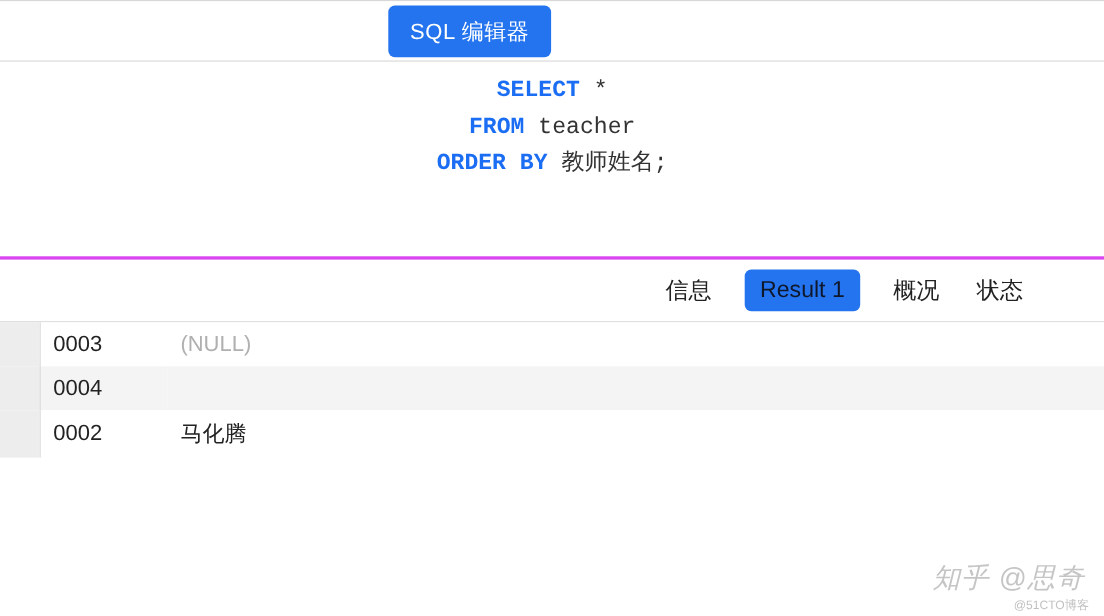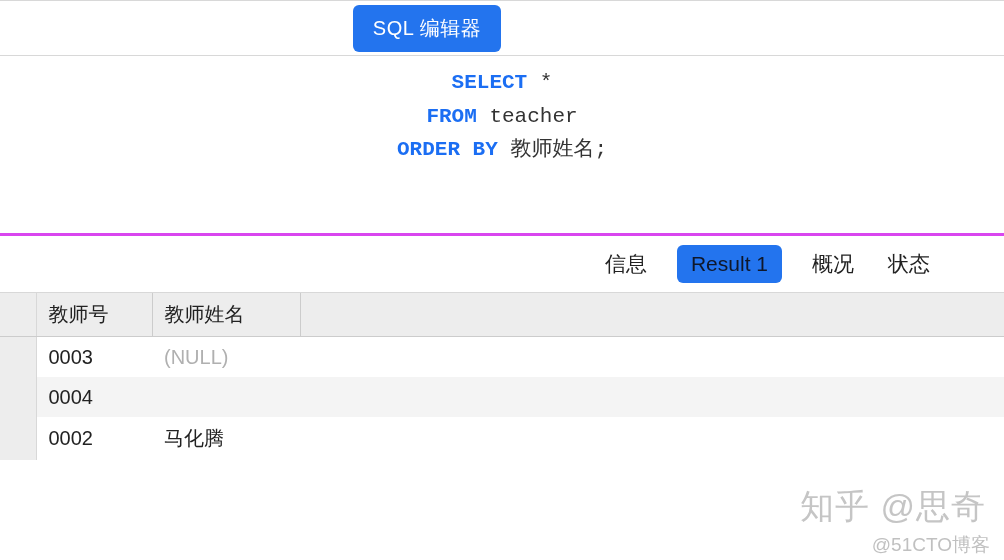--- a/index.html
+++ b/index.html
@@ -122,34 +122,35 @@
       background: #fff;
     }
     .data-row .col-gutter {
       background: #ededed;
     }
     .null-val {
       color: #b0b0b0;
     }
     .watermark-zhihu {
       position: absolute;
-      bottom: 30px;
+      bottom: 18px;
       right: 18px;
       color: rgba(140,140,140,0.5);
-      font-size: 34px;
+      font-size: 25px;
       font-weight: 400;
+      font-style: italic;
       letter-spacing: 1px;
       pointer-events: none;
     }
     .watermark-cto {
       position: absolute;
       bottom: 2px;
       right: 14px;
       color: rgba(150,150,150,0.6);
-      font-size: 19px;
+      font-size: 11px;
       pointer-events: none;
     }
   </style>
 </head>
 <body>
 
 <div class="top-bar">
   <button class="sql-editor-btn">SQL 编辑器</button>
 </div>
 
@@ -158,28 +159,20 @@
 </span><span class="kw">ORDER</span><span class="txt"> </span><span class="kw">BY</span><span class="txt"> 教师姓名;</span></div>
 
 <div class="tabs-row">
   <span class="tab">信息</span>
   <span class="tab active">Result 1</span>
   <span class="tab">概况</span>
   <span class="tab">状态</span>
 </div>
 
 <div class="table-wrap">
-  <div class="grid">
-    <div class="grid-row header-row">
-      <div class="grid-cell col-gutter"></div>
-      <div class="grid-cell col-id">教师号</div>
-      <div class="grid-cell col-name">教师姓名</div>
-      <div class="grid-cell col-rest"></div>
-    </div>
-  </div>
   <div class="grid" id="data-grid">
       <div class="grid-row data-row">
         <div class="grid-cell col-gutter"></div>
         <div class="grid-cell col-id">0003</div>
         <div class="grid-cell col-name null-val">(NULL)</div>
         <div class="grid-cell col-rest"></div>
       </div>
       <div class="grid-row data-row">
         <div class="grid-cell col-gutter"></div>
         <div class="grid-cell col-id">0004</div>

